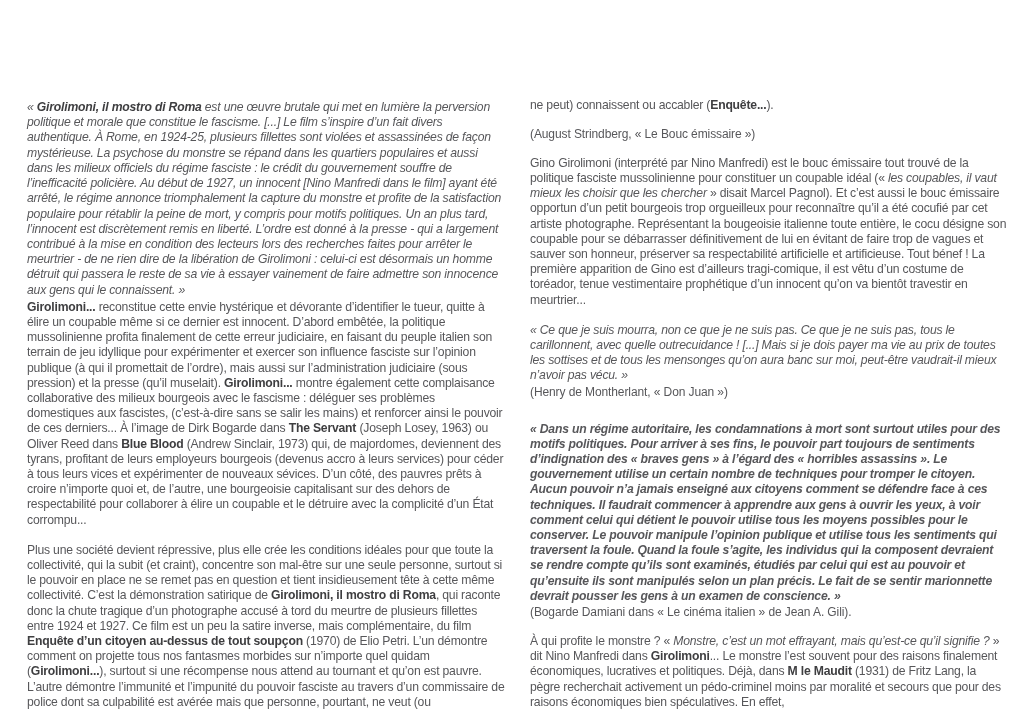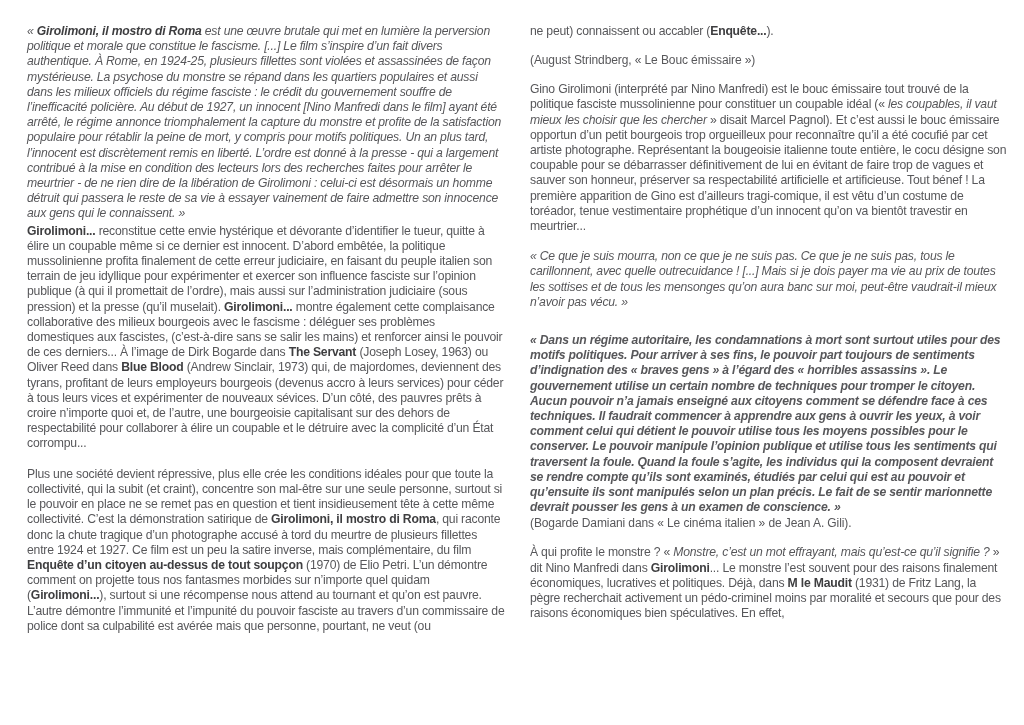--- a/index.html
+++ b/index.html
@@ -14,20 +14,21 @@
   }
   .page {
     box-sizing: border-box;
     width: 877px;
     height: 725px;
     padding: 24px 16px 0 27px;
     display: flex;
     gap: 25px;
     font-family: "Liberation Sans", sans-serif;
     color: var(--text-color, #57575a);
+    align-items: flex-end;
   }
   .col {
     width: 478px;
     flex: 0 0 478px;
   }
   .block {
     margin: 0 0 15px 0;
     font-size: 12.2px;
     line-height: 15.2px;
     letter-spacing: -0.2px;
@@ -61,17 +62,18 @@
   <div class="col">
       <p class="block quote"><span>« </span><span class="b">Girolimoni, il mostro di Roma</span><span> est une œuvre brutale qui met en lumière la perversion politique et morale que constitue le fascisme. [...] Le film s’inspire d’un fait divers authentique. À Rome, en 1924-25, plusieurs fillettes sont violées et assassinées de façon mystérieuse. La psychose du monstre se répand dans les quartiers populaires et aussi dans les milieux officiels du régime fasciste : le crédit du gouvernement souffre de l’inefficacité policière. Au début de 1927, un innocent [Nino Manfredi dans le film] ayant été arrêté, le régime annonce triomphalement la capture du monstre et profite de la satisfaction populaire pour rétablir la peine de mort, y compris pour motifs politiques. Un an plus tard, l’innocent est discrètement remis en liberté. L’ordre est donné à la presse - qui a largement contribué à la mise en condition des lecteurs lors des recherches faites pour arrêter le meurtrier - de ne rien dire de la libération de Girolimoni : celui-ci est désormais un homme détruit qui passera le reste de sa vie à essayer vainement de faire admettre son innocence aux gens qui le connaissent. »</span></p>
       <p class="block body"><span class="b">Girolimoni...</span><span> reconstitue cette envie hystérique et dévorante d’identifier le tueur, quitte à élire un coupable même si ce dernier est innocent. D’abord embêtée, la politique mussolinienne profita finalement de cette erreur judiciaire, en faisant du peuple italien son terrain de jeu idyllique pour expérimenter et exercer son influence fasciste sur l’opinion publique (à qui il promettait de l’ordre), mais aussi sur l’administration judiciaire (sous pression) et la presse (qu’il muselait). </span><span class="b">Girolimoni...</span><span> montre également cette complaisance collaborative des milieux bourgeois avec le fascisme : déléguer ses problèmes domestiques aux fascistes, (c’est-à-dire sans se salir les mains) et renforcer ainsi le pouvoir de ces derniers... À l’image de Dirk Bogarde dans </span><span class="b">The Servant</span><span> (Joseph Losey, 1963) ou Oliver Reed dans </span><span class="b">Blue Blood</span><span> (Andrew Sinclair, 1973) qui, de majordomes, deviennent des tyrans, profitant de leurs employeurs bourgeois (devenus accro à leurs services) pour céder à tous leurs vices et expérimenter de nouveaux sévices. D’un côté, des pauvres prêts à croire n’importe quoi et, de l’autre, une bourgeoisie capitalisant sur des dehors de respectabilité pour collaborer à élire un coupable et le détruire avec la complicité d’un État corrompu...</span></p>
       <p class="block body"><span>Plus une société devient répressive, plus elle crée les conditions idéales pour que toute la collectivité, qui la subit (et craint), concentre son mal-être sur une seule personne, surtout si le pouvoir en place ne se remet pas en question et tient insidieusement tête à cette même collectivité. C’est la démonstration satirique de </span><span class="b">Girolimoni, il mostro di Roma</span><span>, qui raconte donc la chute tragique d’un photographe accusé à tord du meurtre de plusieurs fillettes entre 1924 et 1927. Ce film est un peu la satire inverse, mais complémentaire, du film </span><span class="b">Enquête d’un citoyen au-dessus de tout soupçon</span><span> (1970) de Elio Petri. L’un démontre comment on projette tous nos fantasmes morbides sur n’importe quel quidam (</span><span class="b">Girolimoni...</span><span>), surtout si une récompense nous attend au tournant et qu’on est pauvre. L’autre démontre l’immunité et l’impunité du pouvoir fasciste au travers d’un commissaire de police dont sa culpabilité est avérée mais que personne, pourtant, ne veut (ou</span></p>
     </div>
   <div class="col">
       <p class="block body"><span>ne peut) connaissent ou accabler (</span><span class="b">Enquête...</span><span>).</span></p>
       <p class="block citation"><span>(August Strindberg, « Le Bouc émissaire »)</span></p>
       <p class="block body"><span>Gino Girolimoni (interprété par Nino Manfredi) est le bouc émissaire tout trouvé de la politique fasciste mussolinienne pour constituer un coupable idéal (« </span><span class="i">les coupables, il vaut mieux les choisir que les chercher</span><span> » disait Marcel Pagnol). Et c’est aussi le bouc émissaire opportun d’un petit bourgeois trop orgueilleux pour reconnaître qu’il a été cocufié par cet artiste photographe. Représentant la bougeoisie italienne toute entière, le cocu désigne son coupable pour se débarrasser définitivement de lui en évitant de faire trop de vagues et sauver son honneur, préserver sa respectabilité artificielle et artificieuse. Tout bénef ! La première apparition de Gino est d’ailleurs tragi-comique, il est vêtu d’un costume de toréador, tenue vestimentaire prophétique d’un innocent qu’on va bientôt travestir en meurtrier...</span></p>
       <p class="block quote"><span>« Ce que je suis mourra, non ce que je ne suis pas. Ce que je ne suis pas, tous le carillonnent, avec quelle outrecuidance ! [...] Mais si je dois payer ma vie au prix de toutes les sottises et de tous les mensonges qu’on aura banc sur moi, peut-être vaudrait-il mieux n’avoir pas vécu. »</span></p>
+      <p class="block citation"><span>(Henry de Montherlant, « Don Juan »)</span></p>
       <p class="block quote extra-gap"><span>« Dans un régime autoritaire, les condamnations à mort sont surtout utiles pour des motifs politiques. Pour arriver à ses fins, le pouvoir part toujours de sentiments d’indignation des « braves gens » à l’égard des « horribles assassins ». Le gouvernement utilise un certain nombre de techniques pour tromper le citoyen. Aucun pouvoir n’a jamais enseigné aux citoyens comment se défendre face à ces techniques. Il faudrait commencer à apprendre aux gens à ouvrir les yeux, à voir comment celui qui détient le pouvoir utilise tous les moyens possibles pour le conserver. Le pouvoir manipule l’opinion publique et utilise tous les sentiments qui traversent la foule. Quand la foule s’agite, les individus qui la composent devraient se rendre compte qu’ils sont examinés, étudiés par celui qui est au pouvoir et qu’ensuite ils sont manipulés selon un plan précis. Le fait de se sentir marionnette devrait pousser les gens à un examen de conscience. »</span></p>
       <p class="block citation"><span>(Bogarde Damiani dans « Le cinéma italien » de Jean A. Gili).</span></p>
       <p class="block body"><span>À qui profite le monstre ? « </span><span class="i">Monstre, c’est un mot effrayant, mais qu’est-ce qu’il signifie ?</span><span> » dit Nino Manfredi dans </span><span class="b">Girolimoni</span><span>... Le monstre l’est souvent pour des raisons finalement économiques, lucratives et politiques. Déjà, dans </span><span class="b">M le Maudit</span><span> (1931) de Fritz Lang, la pègre recherchait activement un pédo-criminel moins par moralité et secours que pour des raisons économiques bien spéculatives. En effet,</span></p>
     </div>
 </div>
 
 </body></html>

